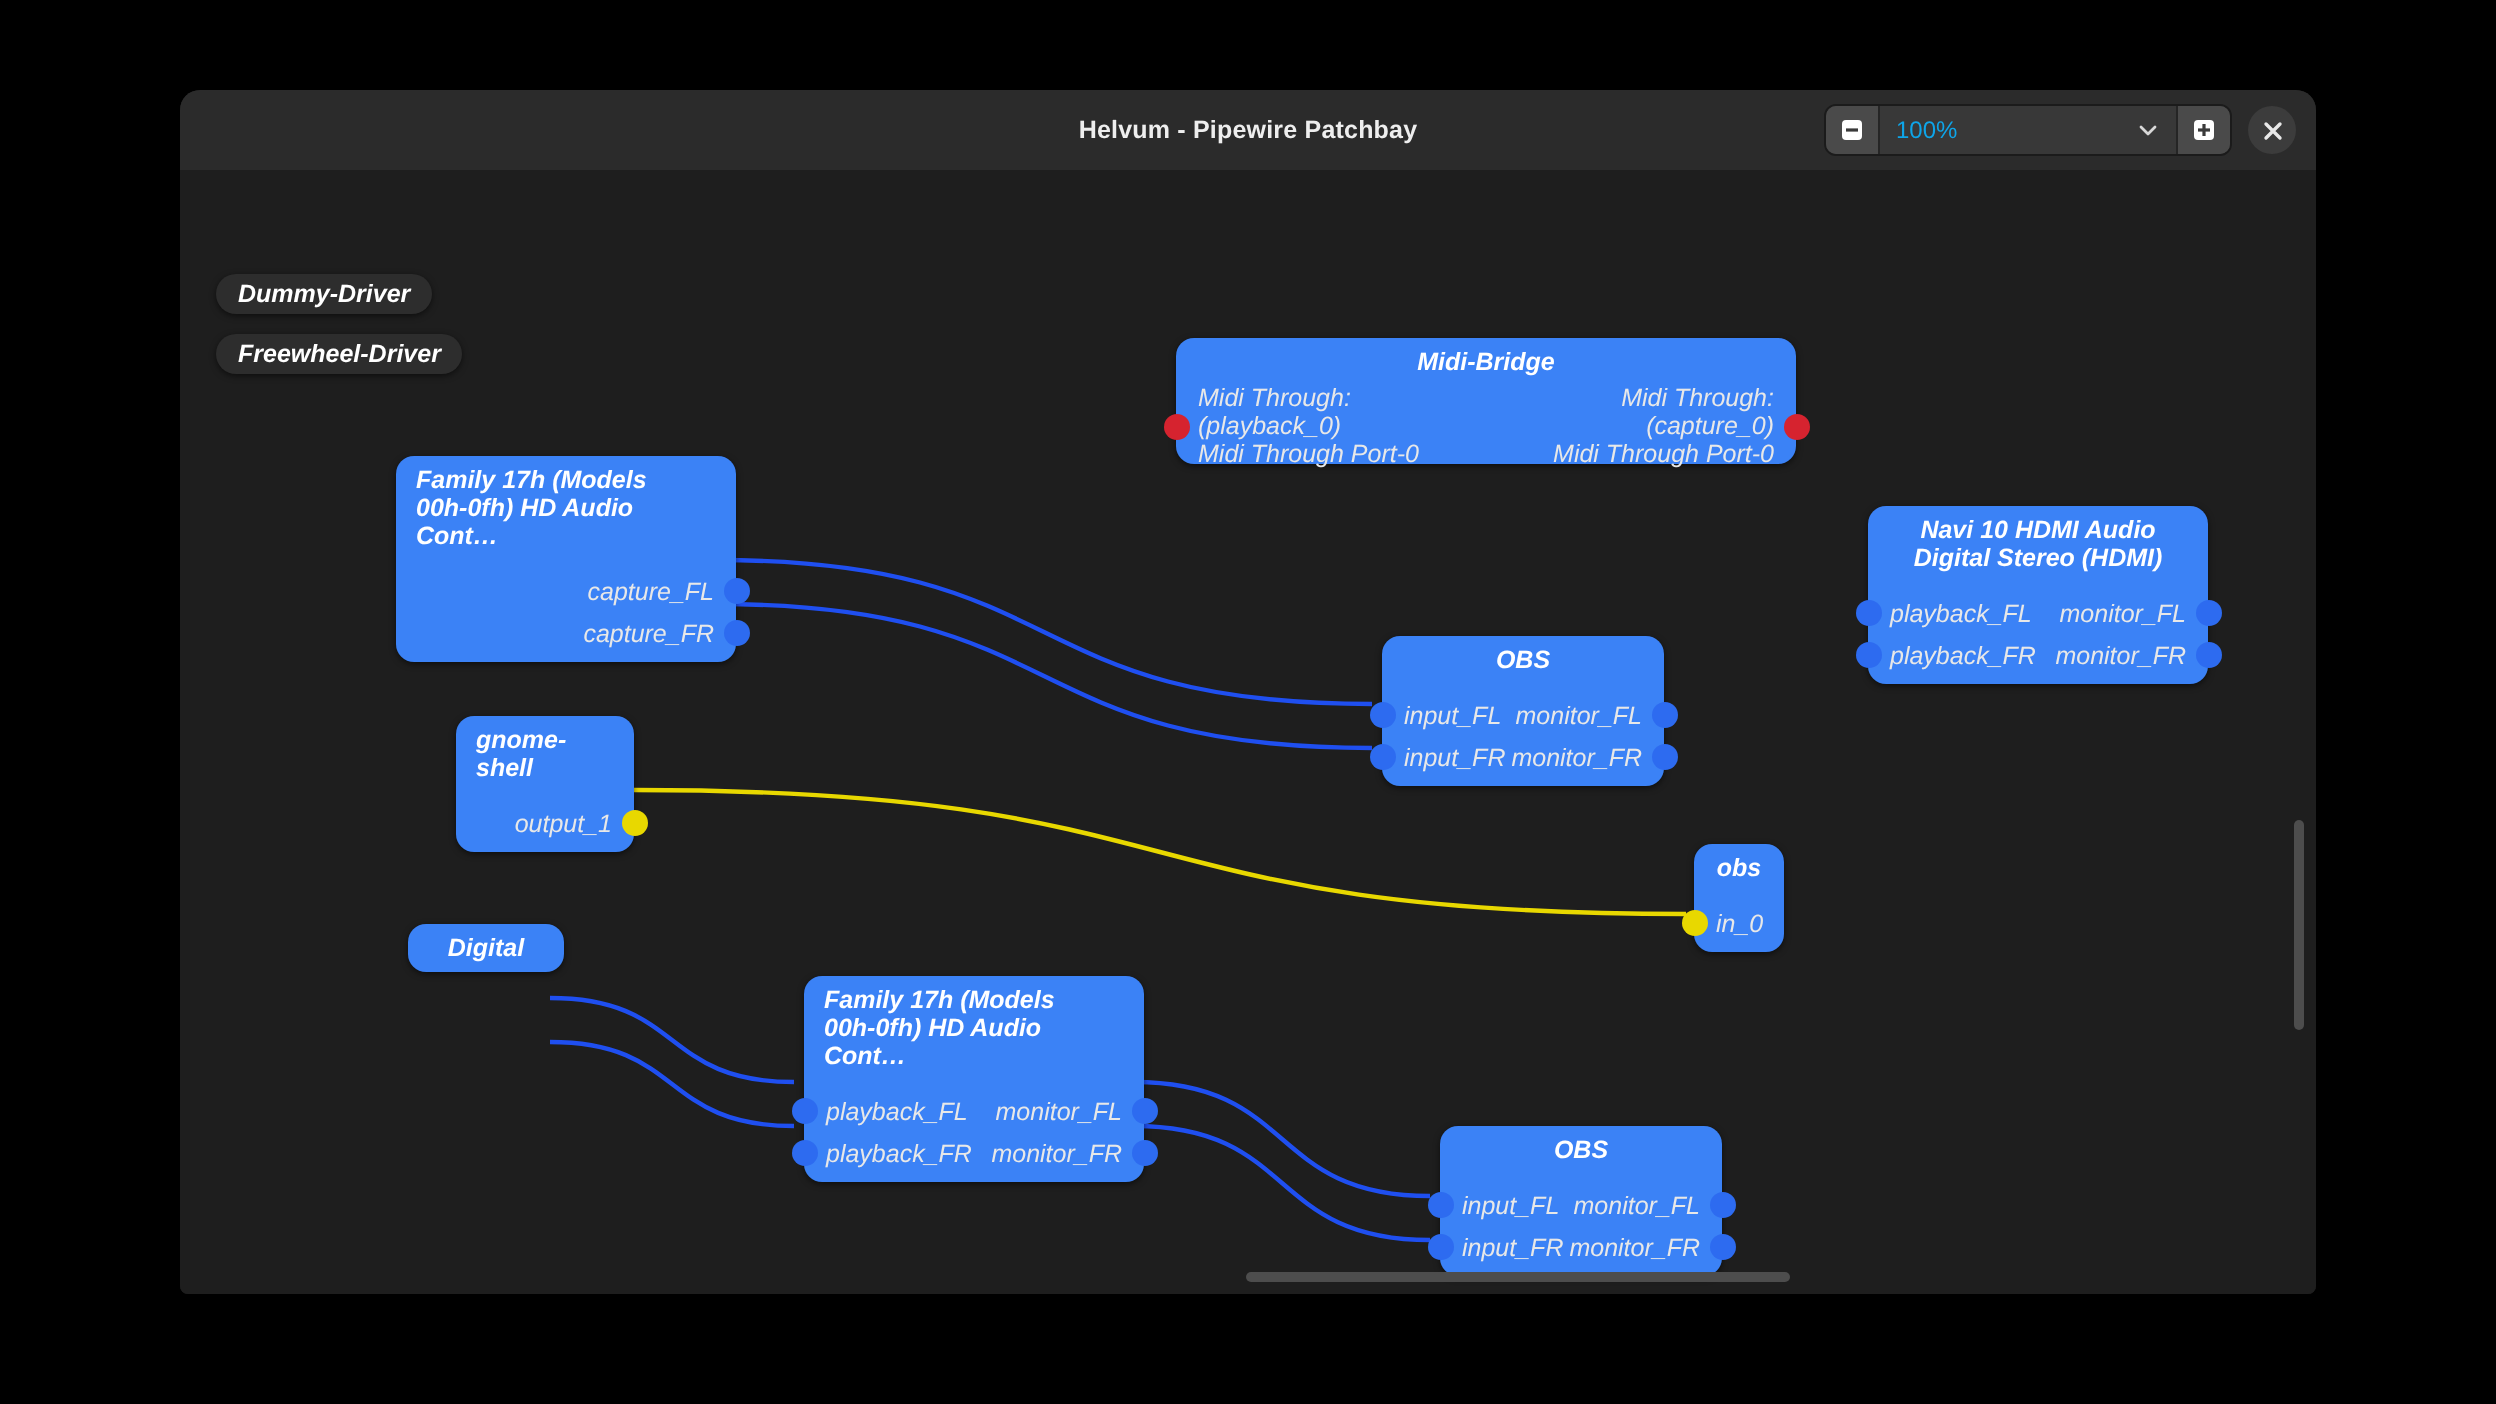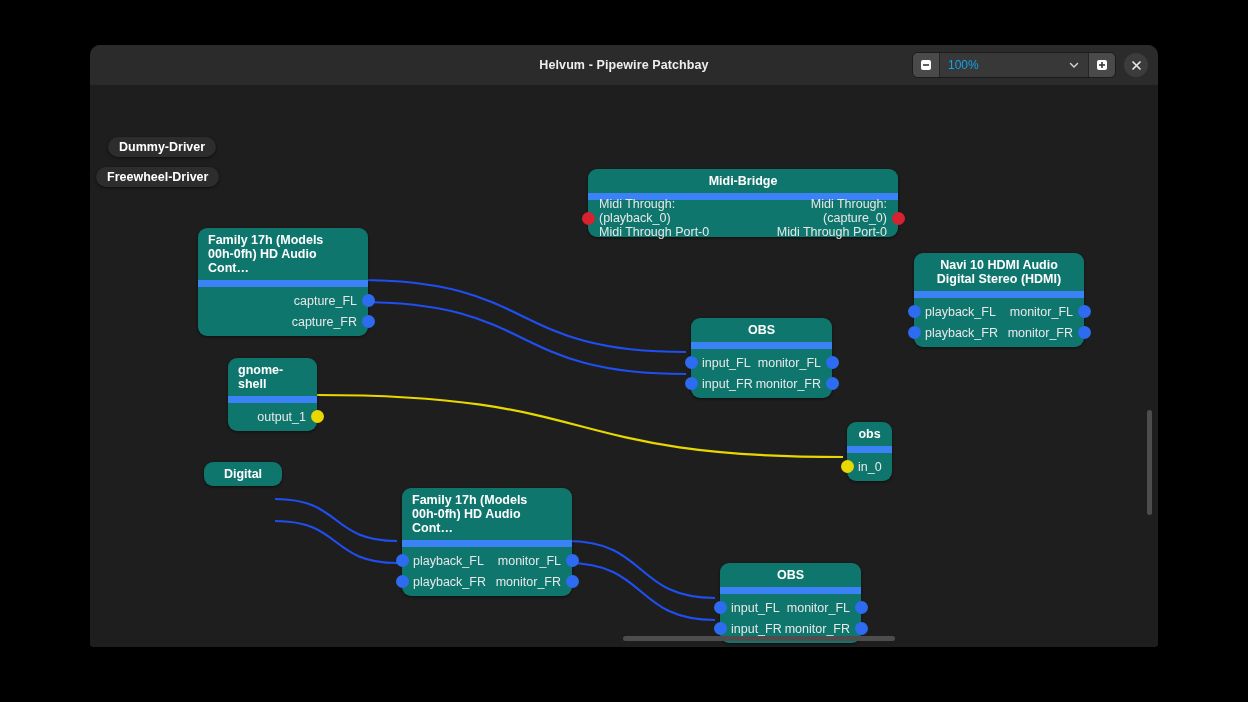--- a/index.html
+++ b/index.html
@@ -113,48 +113,49 @@
 
   
   #canvas {
     position: absolute;
     left: 0;
     top: 40px;
     width: 1068px;
     height: 562px;
     background: #1e1e1e;
     overflow: hidden;
+    font-style: italic;
   }
   #edges {
     position: absolute;
     left: 0; top: 0;
     width: 1068px; height: 562px;
     pointer-events: none;
   }
 
   
   .node {
     position: absolute;
-    background: #0f766e;
+    background: #3b82f6;
     border-radius: 9px;
     box-shadow: 0 1px 3px rgba(0,0,0,0.55);
     color: #e6e6e6;
     user-select: none;
   }
   .node-title {
     padding: 5px 10px 5px 10px;
     font-size: 12.5px;
     font-weight: bold;
     color: #ffffff;
     line-height: 14px;
     white-space: pre-line;
   }
   .node-title.center { text-align: center; }
   .node-body {
-    border-top: 7px solid #3b82f6;
+    border-top: 2px solid #3b82f6;
     padding: 3px 0 4px 0;
   }
   .node.pill {
     border-radius: 12px;
     background: #2d2d2d;
     padding: 3px 11px;
     font-size: 12.5px;
     font-weight: bold;
     color: #ffffff;
   }
@@ -244,21 +245,21 @@
           <path d="M 268 195 C 448.4 195, 415.6 267, 596 267" fill="none" stroke-width="2.2" stroke="#1f4ff0"></path>
           <path d="M 268 217 C 448.4 217, 415.6 289, 596 289" fill="none" stroke-width="2.2" stroke="#1f4ff0"></path>
           <path d="M 227 310 C 516.3 310, 463.7 372, 753 372" fill="none" stroke-width="2.2" stroke="#e8d800"></path>
           <path d="M 185 414 C 252.10000000000002 414, 239.89999999999998 456, 307 456" fill="none" stroke-width="2.2" stroke="#1f4ff0"></path>
           <path d="M 185 436 C 252.10000000000002 436, 239.89999999999998 478, 307 478" fill="none" stroke-width="2.2" stroke="#1f4ff0"></path>
           <path d="M 477 456 C 558.4 456, 543.6 513, 625 513" fill="none" stroke-width="2.2" stroke="#1f4ff0"></path>
           <path d="M 477 478 C 558.4 478, 543.6 535, 625 535" fill="none" stroke-width="2.2" stroke="#1f4ff0"></path>
         </svg>
       <div id="nodes-layer">
           <div class="node pill" style="left: 18px; top: 52px;">Dummy-Driver</div>
-          <div class="node pill" style="left: 6px; top: 82px;">Freewheel-Driver</div>
+          <div class="node pill" style="left: 18px; top: 82px;">Freewheel-Driver</div>
           <div class="node" style="left: 498px; top: 84px; width: 310px;">
             <div class="node-title center">Midi-Bridge</div>
             <div class="node-body">
               <div class="port-row" style="height: 30px;">
                 <div class="dual">
                   <div style="position: relative; display: flex; align-items: center;">
                     <div class="port midi in"></div>
                     <span class="port-label in" style="white-space: pre-line;">Midi Through:(playback_0)
 Midi Through Port-0</span>
                   </div>
@@ -288,21 +289,21 @@
                 <div class="dual">
                   <div style="position: relative; display: flex; align-items: center;"></div>
                   <div style="position: relative; display: flex; align-items: center; margin-left: auto;">
                     <span class="port-label out">capture_FR</span>
                     <div class="port audio out"></div>
                   </div>
                 </div>
               </div>
             </div>
           </div>
-          <div class="node" style="left: 824px; top: 168px; width: 170px;">
+          <div class="node" style="left: 844px; top: 168px; width: 170px;">
             <div class="node-title center">Navi 10 HDMI Audio
 Digital Stereo (HDMI)</div>
             <div class="node-body">
               <div class="port-row">
                 <div class="dual">
                   <div style="position: relative; display: flex; align-items: center;">
                     <div class="port audio in"></div>
                     <span class="port-label in">playback_FL</span>
                   </div>
                   <div style="position: relative; display: flex; align-items: center; margin-left: auto;">

